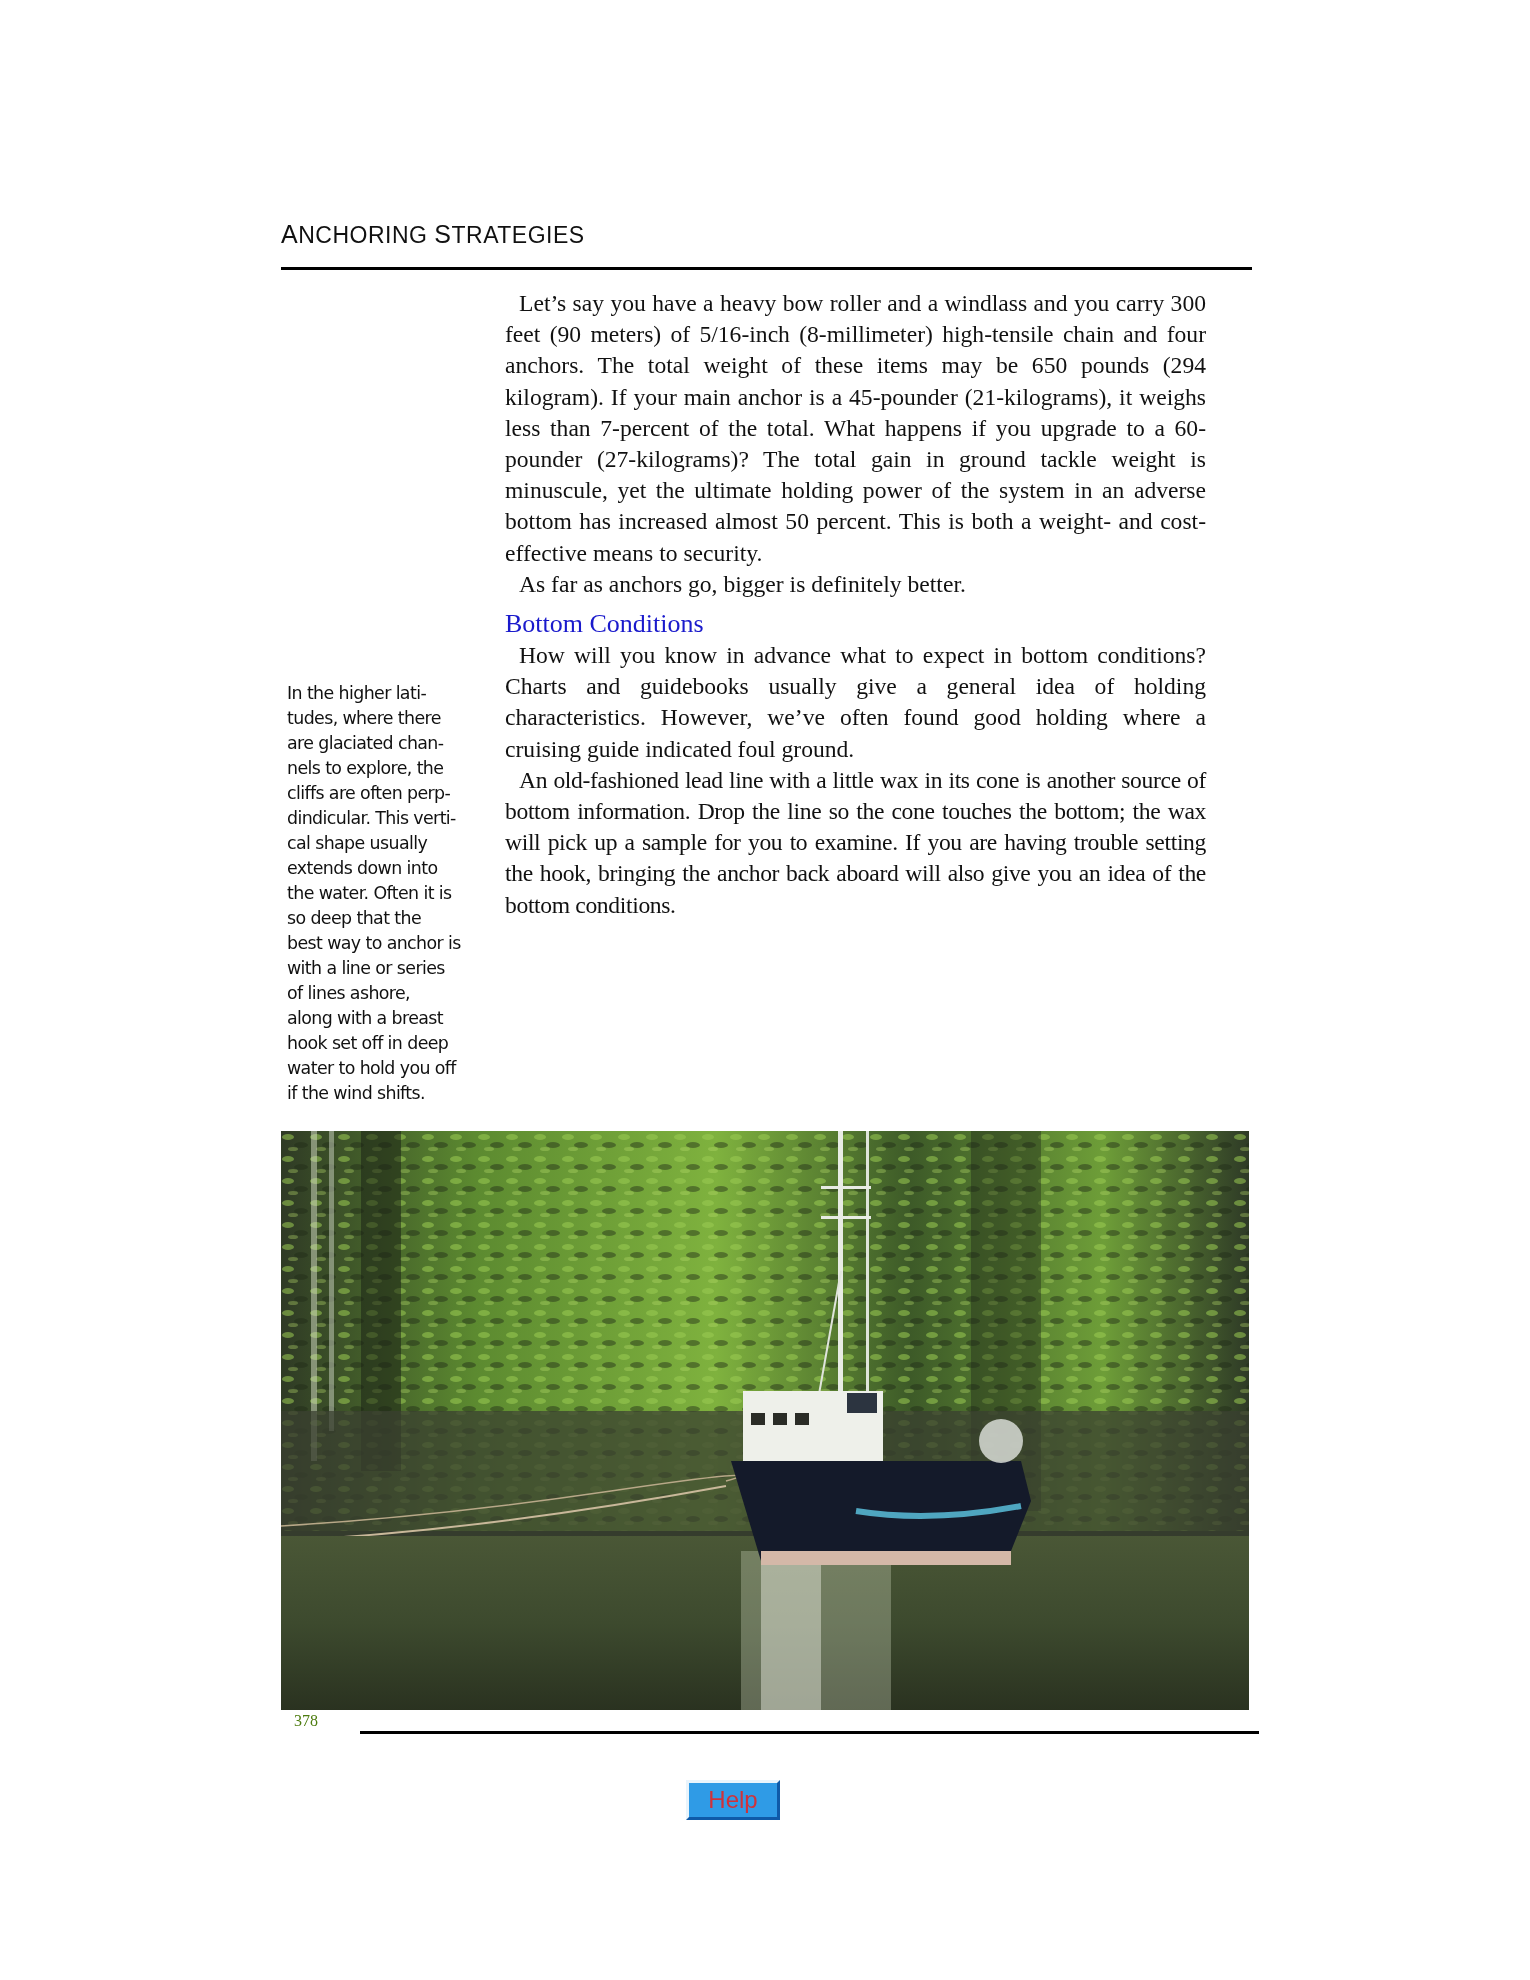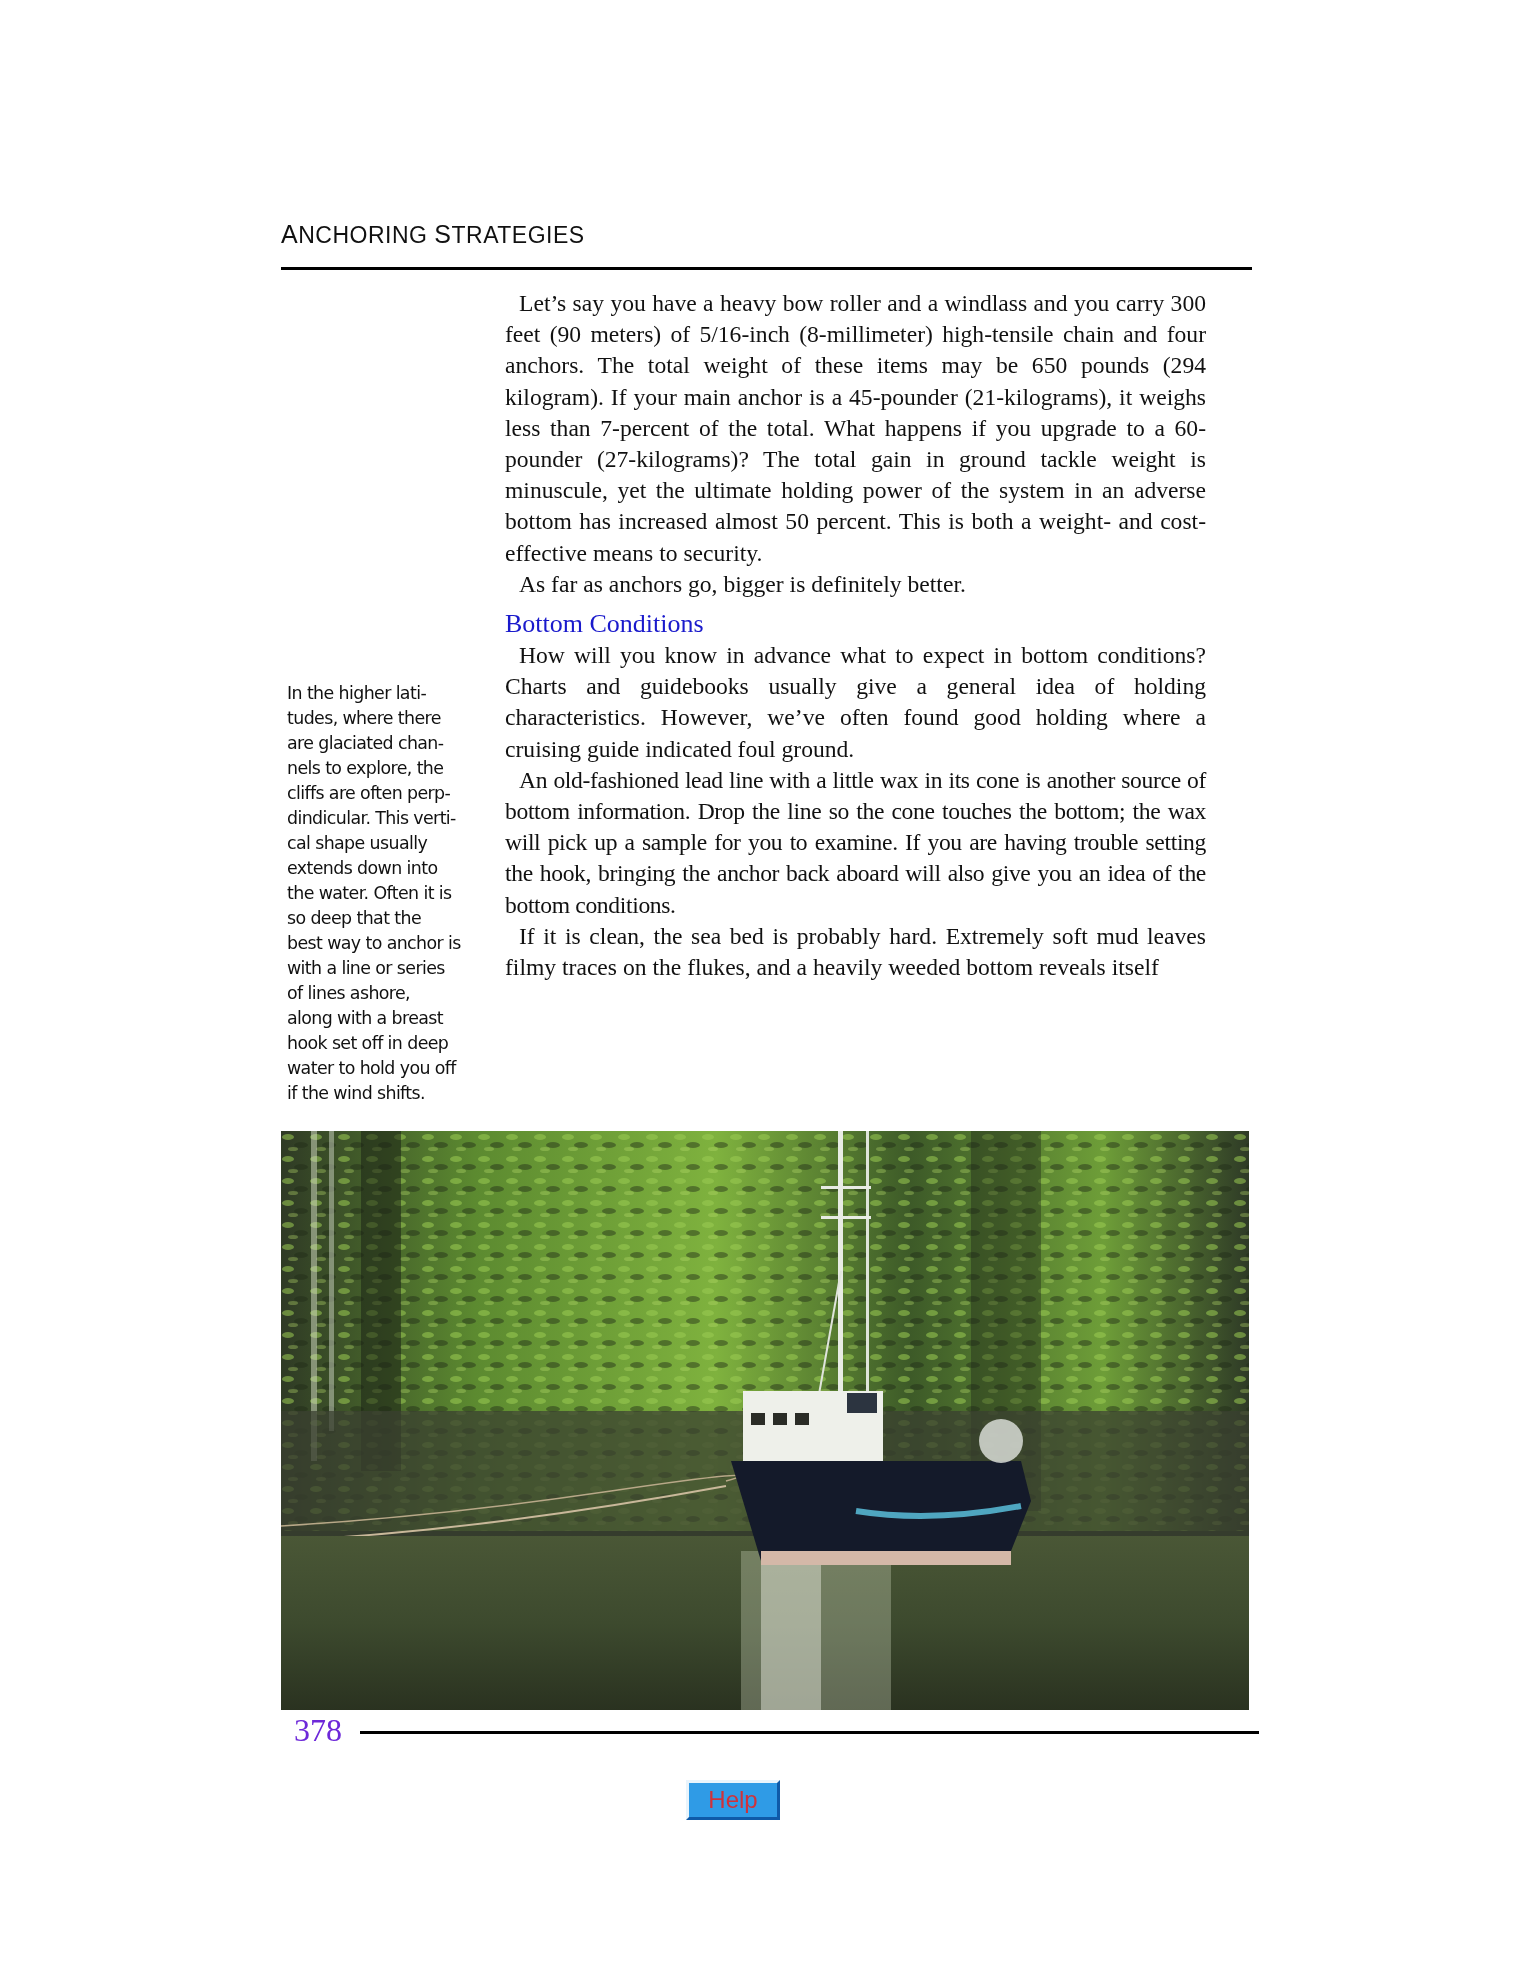--- a/index.html
+++ b/index.html
@@ -39,21 +39,21 @@
     .sidebar-note span { display: block; white-space: nowrap; }
 
     .photo {
       position: absolute; left: 281px; top: 1131px; width: 968px; height: 579px;
       overflow: hidden; background: #2b3424;
     }
     .photo svg { display: block; }
 
     .folio {
       position: absolute; left: 294px; top: 1712px;
-      font-family: "Liberation Serif", serif; font-size: 32px; color: #6d28d9;
+      font-family: "Liberation Serif", serif; font-size: 16px; color: #4d7c0f;
     }
     .foot-rule {
       position: absolute; left: 360px; top: 1731px; width: 899px; height: 3px; background: #000;
     }
 
     .help-button {
       position: absolute; left: 686px; top: 1780px; width: 94px; height: 40px;
       background: #2f9be6;
       border-top: 3px solid #e9f4fc; border-left: 3px solid #e9f4fc;
       border-right: 3px solid #0f5aa8; border-bottom: 3px solid #0f5aa8;
@@ -88,21 +88,20 @@
   <span>water to hold you off</span>
   <span>if the wind shifts.</span>
 </div>
 
 <div class="main-col">
   <p>Let’s say you have a heavy bow roller and a windlass and you carry 300 feet (90 meters) of 5/16-inch (8-millimeter) high-tensile chain and four anchors. The total weight of these items may be 650 pounds (294 kilogram). If your main anchor is a 45-pounder (21-kilograms), it weighs less than 7-percent of the total. What happens if you upgrade to a 60-pounder (27-kilograms)? The total gain in ground tackle weight is minuscule, yet the ultimate holding power of the system in an adverse bottom has increased almost 50 percent. This is both a weight- and cost-effective means to security.</p>
   <p>As far as anchors go, bigger is definitely better.</p>
   <h2>Bottom Conditions</h2>
   <p>How will you know in advance what to expect in bottom conditions? Charts and guidebooks usually give a general idea of holding characteristics. However, we’ve often found good holding where a cruising guide indicated foul ground.</p>
   <p class="tight">An old-fashioned lead line with a little wax in its cone is another source of bottom information. Drop the line so the cone touches the bottom; the wax will pick up a sample for you to examine. If you are having trouble setting the hook, bringing the anchor back aboard will also give you an idea of the bottom conditions.</p>
-  <p>If it is clean, the sea bed is probably hard. Extremely soft mud leaves filmy traces on the flukes, and a heavily weeded bottom reveals itself</p>
 </div>
 
 <div class="photo">
   <svg width="968" height="579" viewBox="0 0 968 579">
     <defs>
       <linearGradient id="water" x1="0" y1="0" x2="0" y2="1">
         <stop offset="0" stop-color="#4a5736"></stop>
         <stop offset="0.5" stop-color="#3d4a2e"></stop>
         <stop offset="1" stop-color="#2a3220"></stop>
       </linearGradient>

